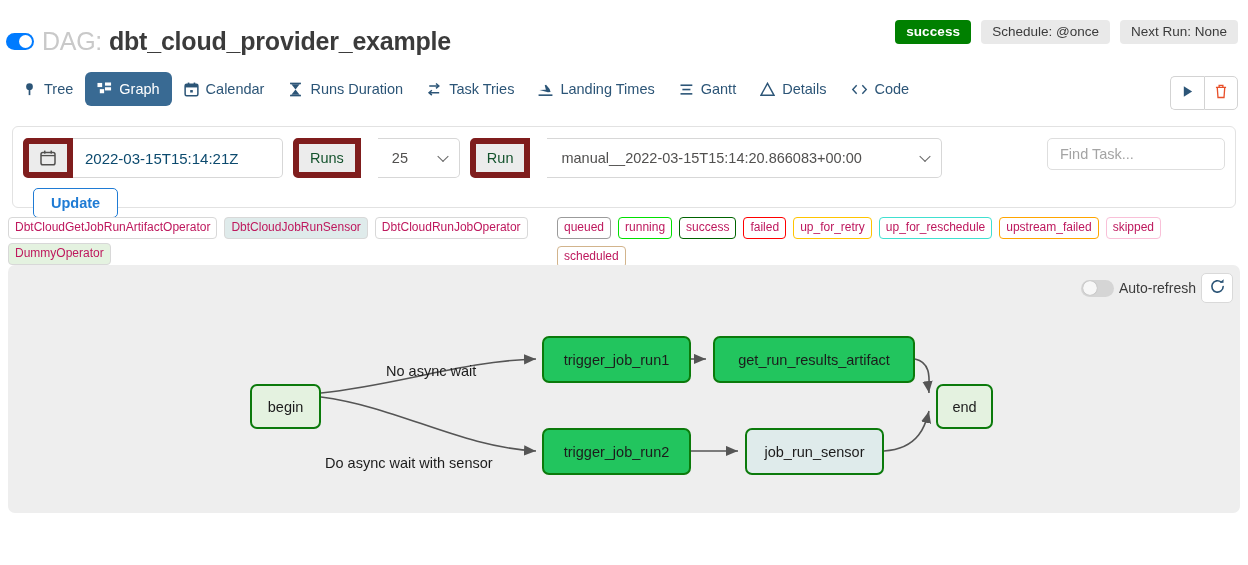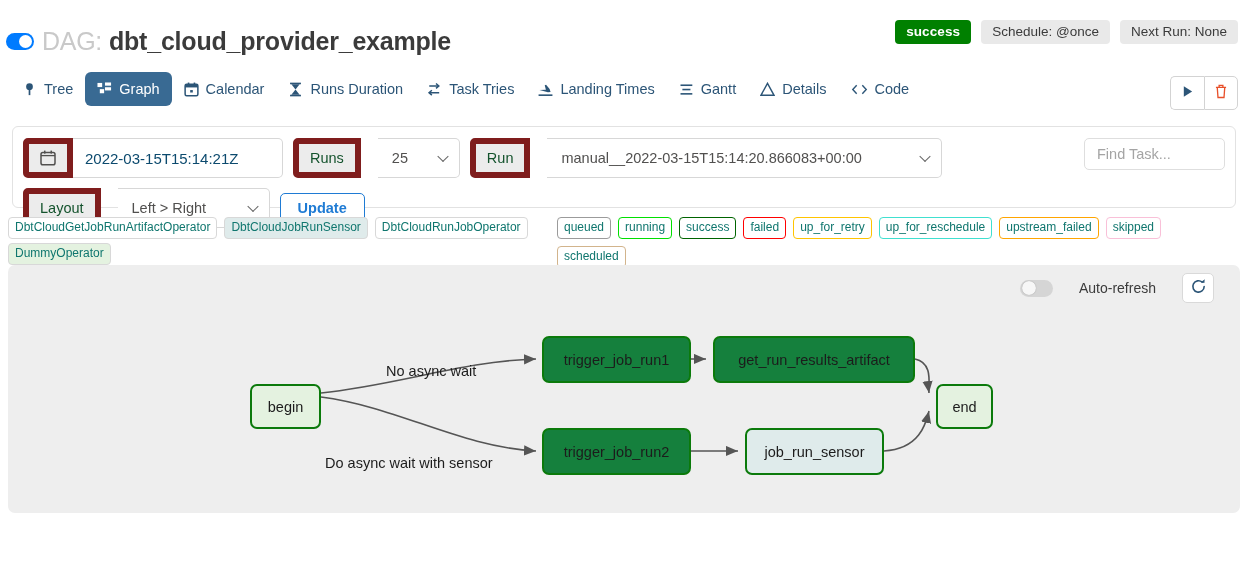--- a/index.html
+++ b/index.html
@@ -203,21 +203,21 @@
     background: #fff;
     border-radius: 5px;
     font-size: 14.5px;
     font-weight: bold;
     padding: 6px 17px;
     cursor: pointer;
   }
   .find-task {
     position: absolute;
     right: 10px; top: 11px;
-    width: 141px;
+    width: 178px;
     border: 1px solid #dedede;
     border-radius: 5px;
     background: #fff;
     color: #a4a4a4;
     font-size: 14.5px;
     padding: 7px 12px;
   }
 
   
   .legend-wrap {
@@ -228,21 +228,21 @@
   .legend-col { position: absolute; top: 0; }
   .legend-col.ops { left: -4px; width: 540px; }
   .legend-col.states { left: 545px; right: 0; }
   .legend-line { display: flex; flex-wrap: wrap; gap: 7px; margin-bottom: 4px; }
   .chip {
     font-size: 12px;
     border-radius: 4px;
     padding: 2px 6px 3px;
     border: 1px solid #d8d8d8;
     background: #ffffff;
-    color: #0f766e;
+    color: #be185d;
     white-space: nowrap;
     cursor: pointer;
     line-height: 1.25;
   }
   .chip.plain {
     border: none;
     background: transparent;
     cursor: default;
     padding-left: 3px;
   }
@@ -251,24 +251,24 @@
   .graph-panel {
     margin: 4px 8px 0;
     background: #eeeeee;
     border-radius: 7px;
     height: 248px;
     position: relative;
     overflow: hidden;
   }
   .graph-toolbar {
     position: absolute;
-    right: 26px; top: 8px;
-    display: flex;
-    align-items: center;
-    gap: 26px;
+    right: 7px; top: 8px;
+    display: flex;
+    align-items: center;
+    gap: 5px;
     z-index: 4;
   }
   .switch {
     width: 33px; height: 17px;
     border-radius: 9px;
     background: #d5d5d5;
     position: relative;
     cursor: pointer;
   }
   .switch::after {
@@ -291,21 +291,21 @@
     justify-content: center;
     cursor: pointer;
   }
 
   .graph-svg { position: absolute; left: 0; top: 0; }
 
   .node-box {
     position: absolute;
     border: 2.2px solid #0b7a0b;
     border-radius: 7px;
-    background: #15803d;
+    background: #22c55e;
     display: flex;
     align-items: center;
     justify-content: center;
     font-size: 14.5px;
     color: #1c1c1c;
     cursor: pointer;
     z-index: 3;
   }
   .node-box.dummy { background: #e4f2e0; }
   .node-box.sensor { background: #dfebeb; }
@@ -476,24 +476,20 @@
 
     <div class="gap"></div>
 
     <div class="ig">
       <span class="ig-addon first">Run</span>
       <span class="sel runid">manual__2022-03-15T15:14:20.866083+00:00</span>
     </div>
   </div>
 
   <div class="ctrl-row second">
-    <div class="ig">
-      <span class="ig-addon first">Layout</span>
-      <span class="sel layout">Left &gt; Right</span>
-    </div>
     <div class="btn-update">Update</div>
   </div>
 
   <div class="find-task">Find Task...</div>
 </div>
 
 <div class="legend-wrap">
   <div class="legend-col ops">
     <div class="legend-line">
       <span class="chip">DbtCloudGetJobRunArtifactOperator</span>

